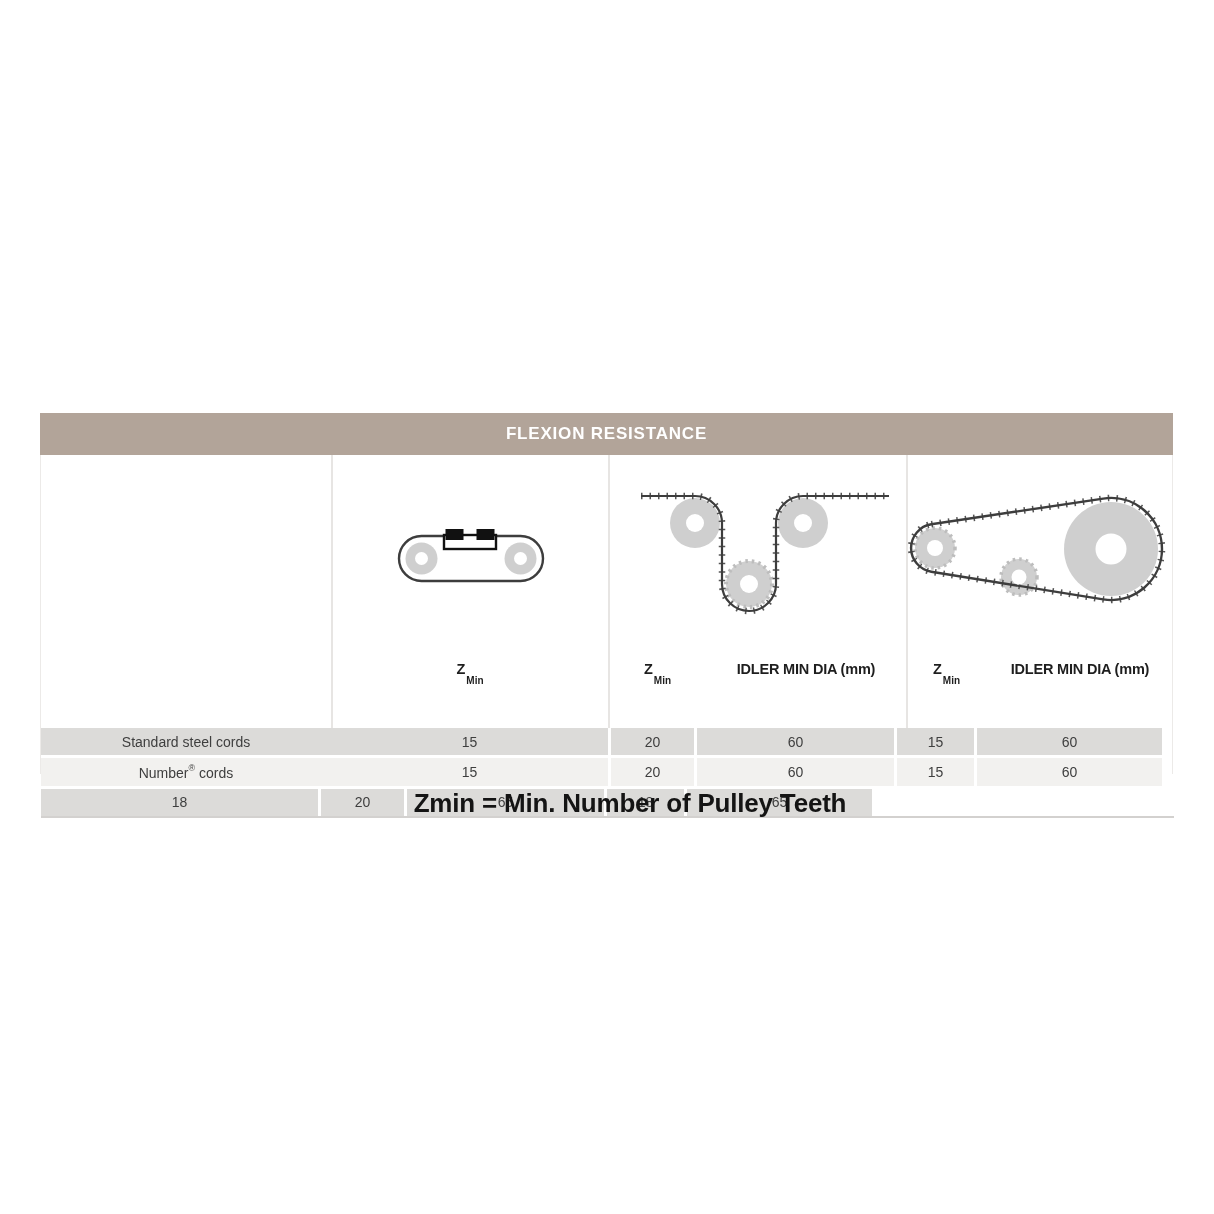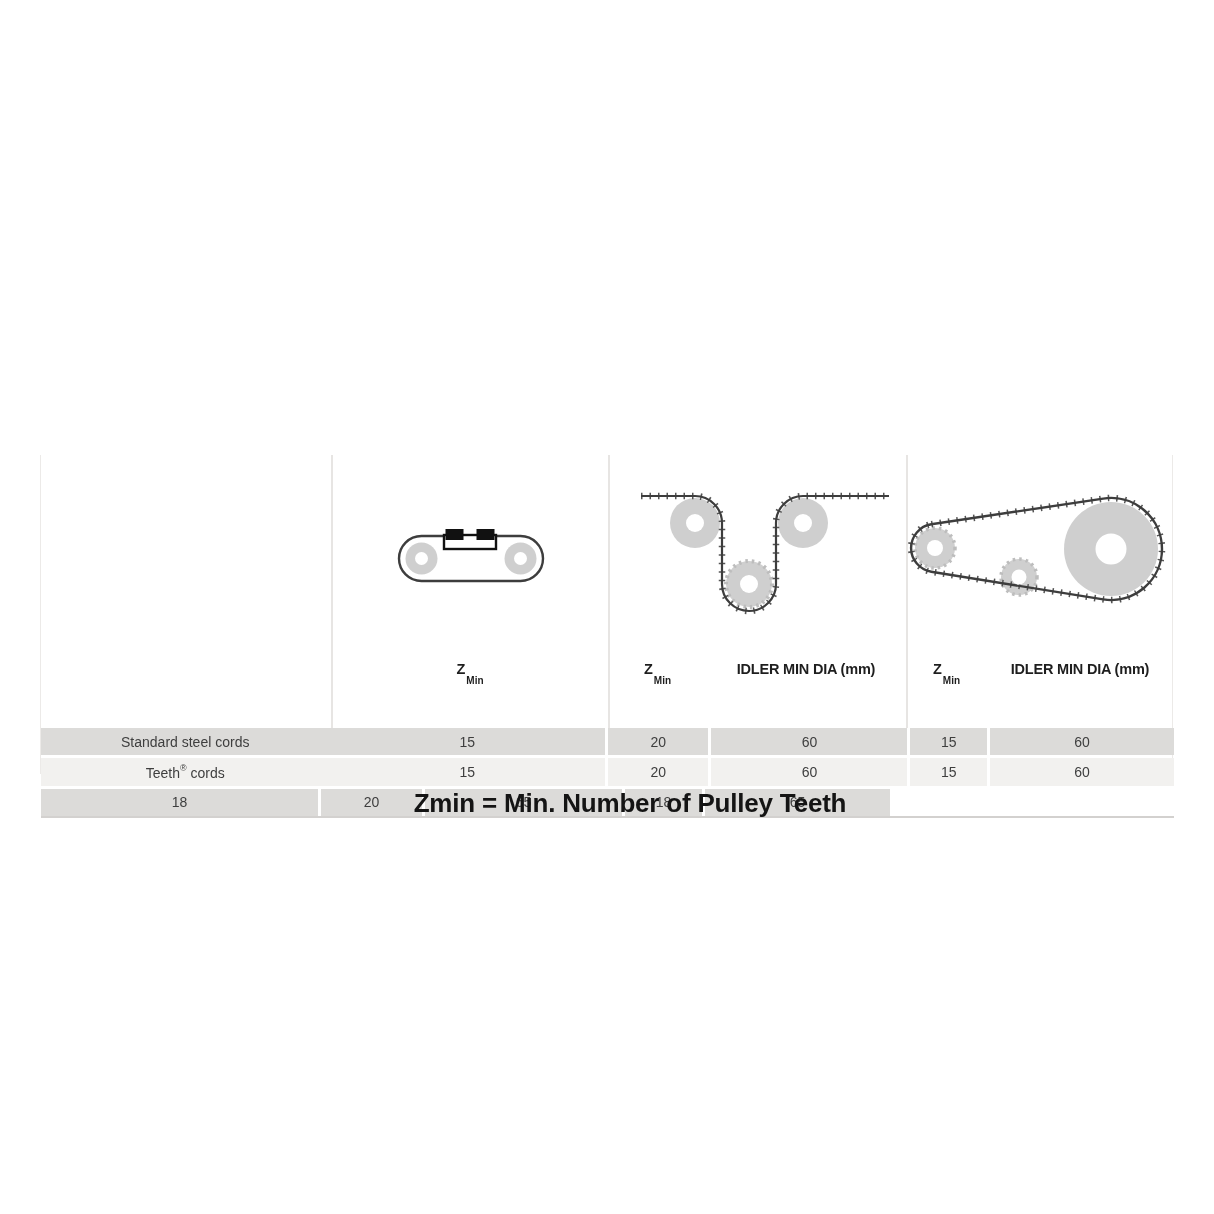--- a/index.html
+++ b/index.html
@@ -40,37 +40,40 @@
   }
   .row{flex:1;display:flex;font-size:14px;color:#3e3e3e;}
   .row-gray > .cell{background:#dcdbd9;}
   .row-light > .cell{background:#f2f1ef;}
   .cell{
     display:flex;align-items:center;justify-content:center;box-sizing:border-box;height:100%;text-align:right;
   }
   .cell.gapped{border-left:3px solid #fff;}
   .c-label{width:290px;}
   .c-v1{width:277px;}
-  .c-v2{width:104px;}
+  .c-v2{width:86px;}
   .c-v3{width:200px;}
   .c-v4{width:80px;}
   .c-v5{width:188px;}
   .c-label sup{font-size:9px;position:relative;top:-1px;}
   .caption{
     position:absolute;left:40px;top:788px;width:1180px;text-align:center;
     font-size:26px;font-weight:bold;color:#141414;letter-spacing:-.2px;
   }
 </style>
 </head>
 <body>
 
 <div class="canvas">
 
   <div class="figure-table">
 
+    <div class="title-bar">
+      <span>FLEXION RESISTANCE</span>
+    </div>
 
     <div class="table-body">
 
       <div class="col-divider dvd-1"></div>
       <div class="col-divider dvd-2"></div>
       <div class="col-divider dvd-3"></div>
 
       <svg class="diagram-svg" viewBox="40 455 1133 190">
 
         <g>
@@ -134,21 +137,21 @@
             </div>
           <div class="cell c-v1">15</div>
           <div class="cell c-v2 gapped">20</div>
           <div class="cell c-v3 gapped">60</div>
           <div class="cell c-v4 gapped">15</div>
           <div class="cell c-v5 gapped">60</div>
         </div>
 
         <div class="row row-light">
           <div class="cell c-label">
-              <span><span>Teeth</span><sup>®</sup><span> cords</span></span>
+              <span><span>Number</span><sup>®</sup><span> cords</span></span>
             </div>
           <div class="cell c-v1">15</div>
           <div class="cell c-v2 gapped">20</div>
           <div class="cell c-v3 gapped">60</div>
           <div class="cell c-v4 gapped">15</div>
           <div class="cell c-v5 gapped">60</div>
         </div>
 
         <div class="row row-gray">
           <div class="cell c-v1">18</div>

